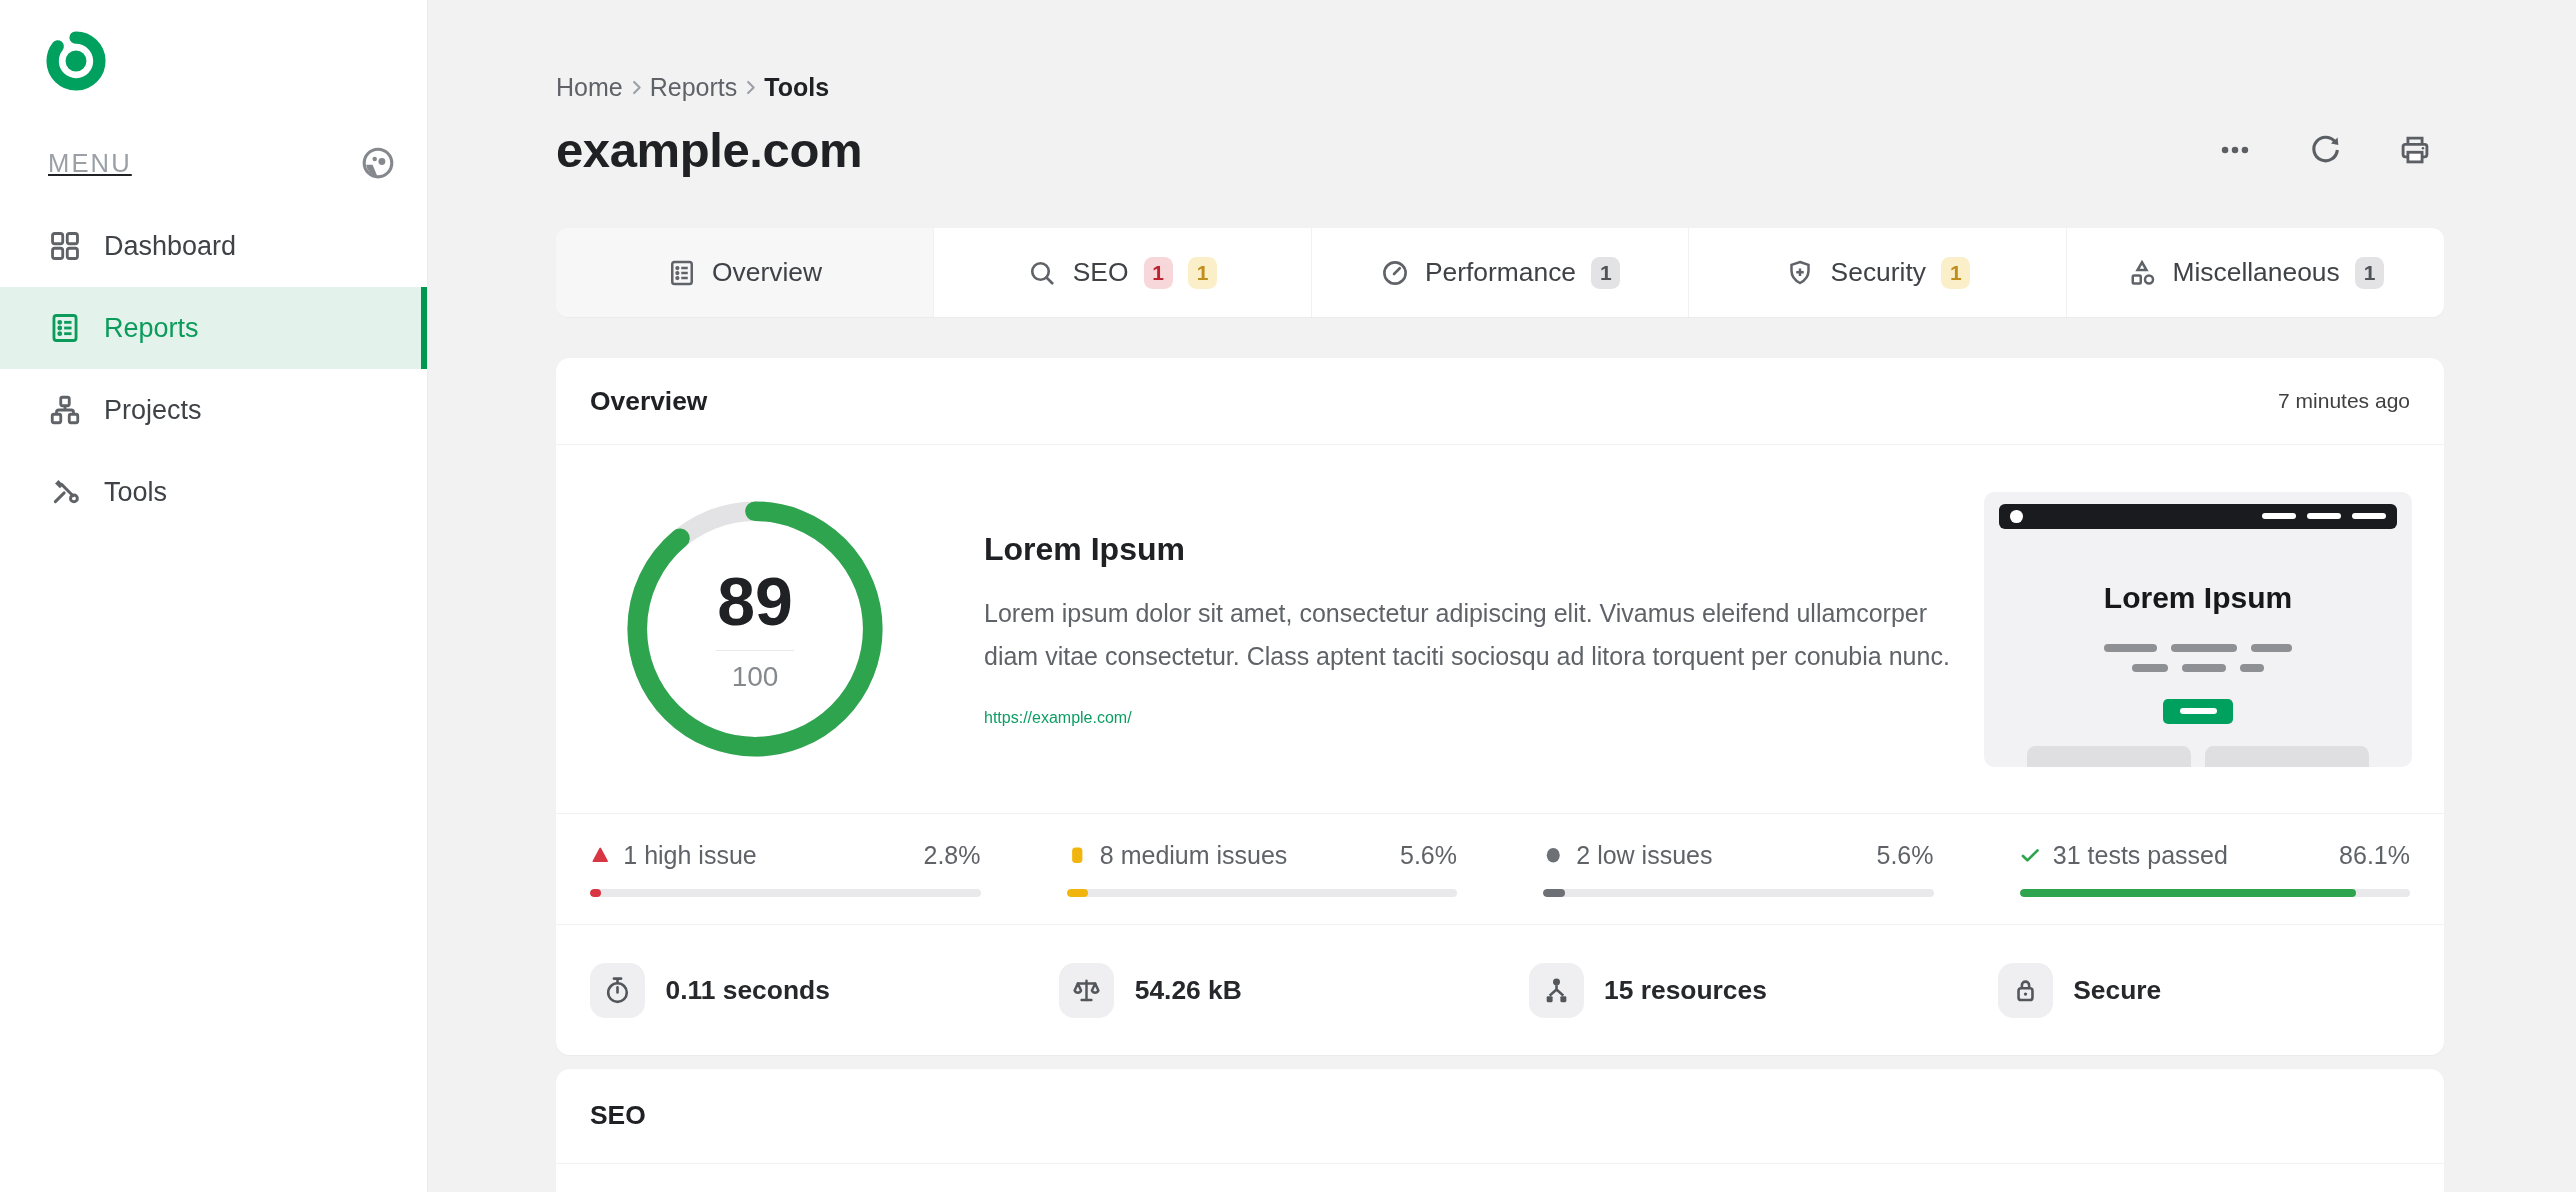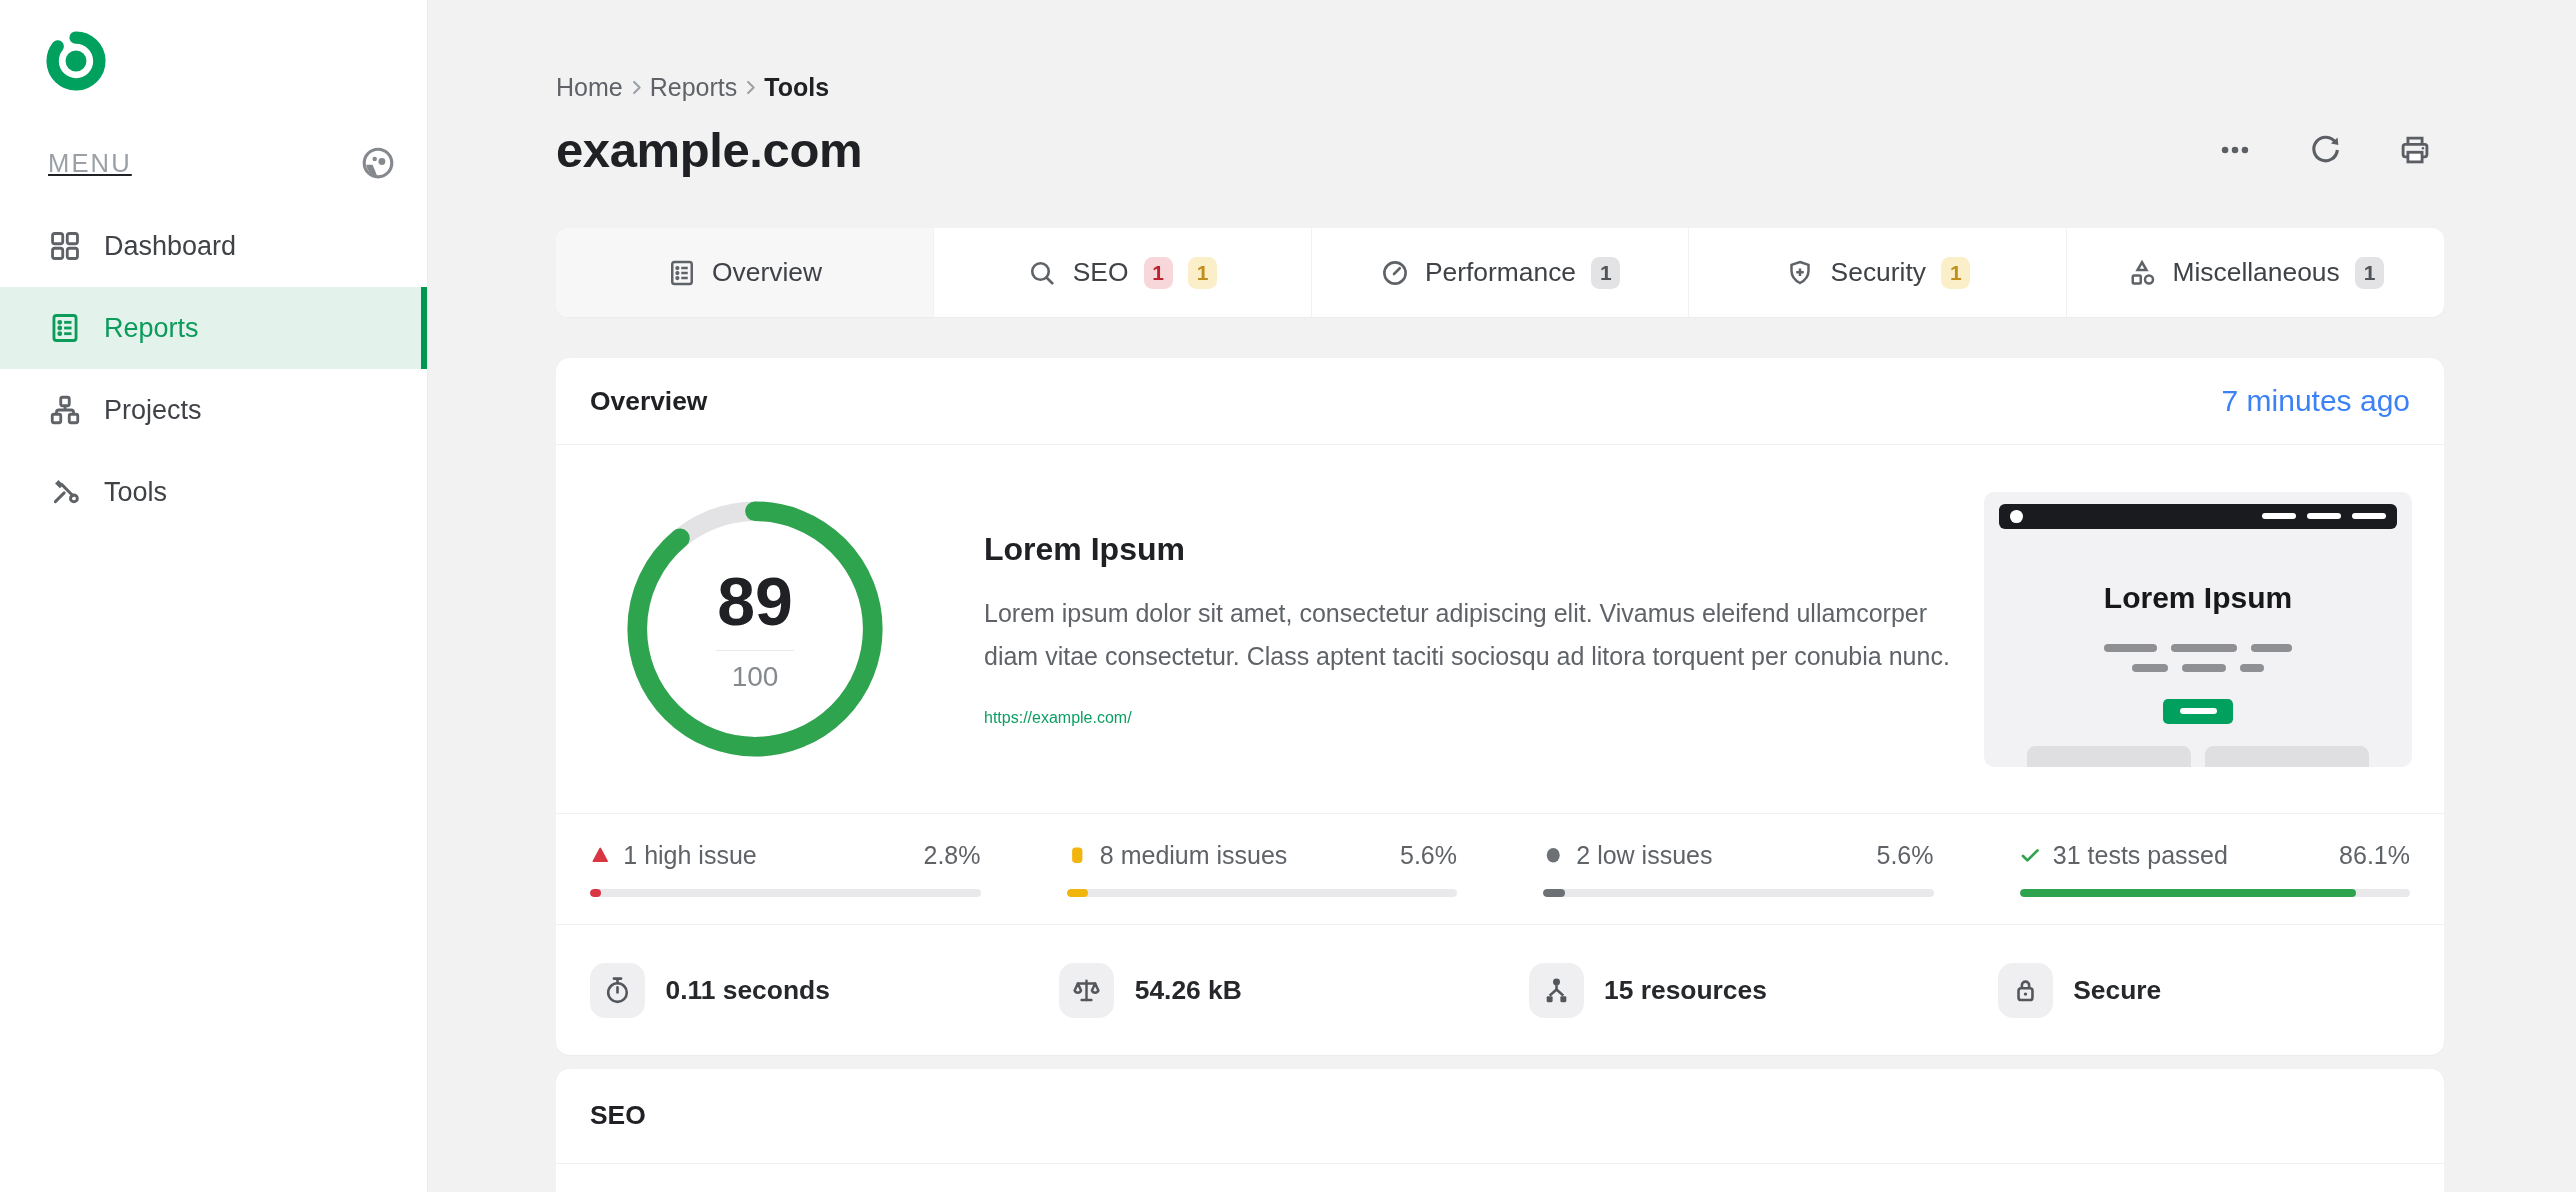--- a/index.html
+++ b/index.html
@@ -37,21 +37,21 @@
   .badge { min-width:29px; height:32px; border-radius:8.5px; padding:0 7.7px; display:inline-flex; align-items:center; justify-content:center; font-size:21px; font-weight:700; }
   .badge.high    { background:#f7d7d9; color:#bb2330; }
   .badge.medium  { background:#fbefc9; color:#bf8e1d; }
   .badge.neutral { background:#e3e3e5; color:#505357; }
 
   
   .card { background:#fff; border-radius:13.6px; box-shadow:0 0.9px 1.7px rgba(0,0,0,0.03); }
   .card.overview { margin-top:41px; }
   .card-head { height:87px; padding:0 34px; display:flex; align-items:center; justify-content:space-between; border-bottom:1.7px solid #f1f1f2; }
   .card-title { font-size:26.4px; font-weight:700; }
-  .card-time { font-size:30px; color:#3b82f6; }
+  .card-time { font-size:21px; color:#404040; }
 
   .ov-body { height:369px; display:flex; align-items:center; padding:0 32px 0 71px; border-bottom:1.7px solid #f1f1f2; }
   .score-wrap { width:256px; height:256px; position:relative; flex:none; }
   .score-wrap svg { width:256px; height:256px; }
   .score-inner { position:absolute; inset:0; display:flex; flex-direction:column; align-items:center; justify-content:center; }
   .score-val { font-size:68px; font-weight:700; color:#202124; line-height:1; }
   .score-div { width:78px; border-top:1.7px solid #e9e9eb; margin:15.3px 0 12px; }
   .score-max { font-size:28px; color:#85898d; line-height:1; }
 
   .site-col { margin-left:101px; width:980px; }

